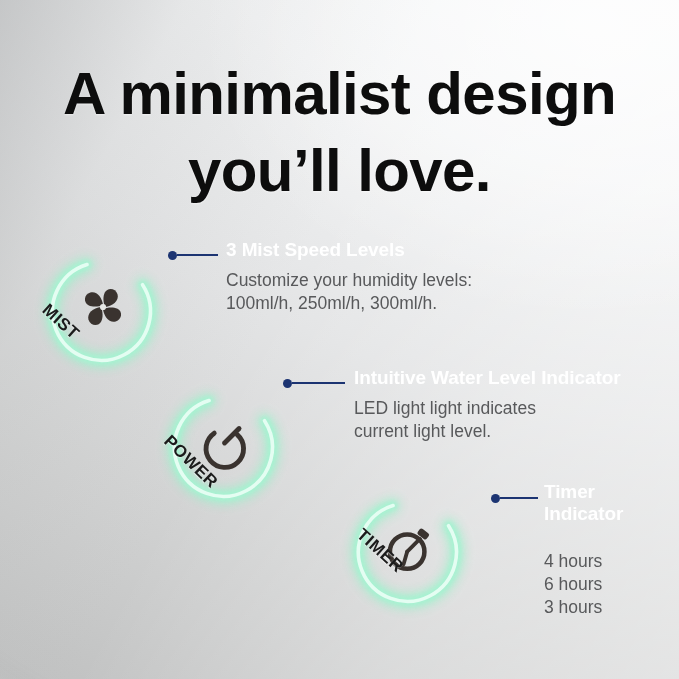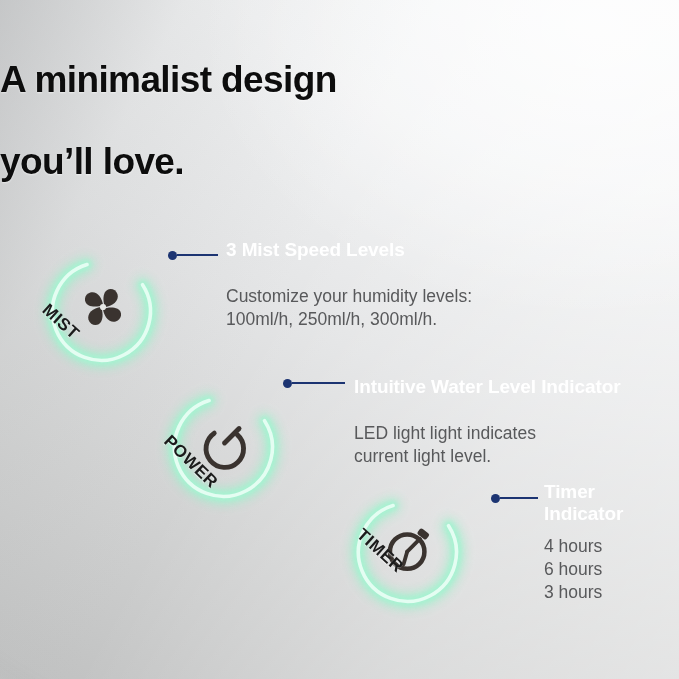--- a/index.html
+++ b/index.html
@@ -61,28 +61,29 @@
     background: radial-gradient(95% 70% at 88% 4%, rgba(255,255,255,0.75) 0%, rgba(255,255,255,0.0) 62%);
     pointer-events: none;
   }
 
   
   .headline {
     position: absolute;
     left: 0;
     right: 0;
     top: 56px;
+    text-align: center;
     color: #0d0d0d;
     font-weight: 700;
-    font-size: 37px;
+    font-size: 60px;
     line-height: 1.28;
     letter-spacing: -0.6px;
     text-shadow: 0 1px 2px rgba(255,255,255,0.55);
   }
-  .headline .l2 { display: block; margin-top: 35px; }
+  .headline .l2 { display: block; }
 
   
   .dial {
     position: absolute;
     width: 128px;
     height: 128px;
   }
   .dial .arc-wrap {
     position: absolute;
     inset: 0;
@@ -155,29 +156,29 @@
     font-weight: 700;
     font-size: 19px;
     line-height: 1.2;
     letter-spacing: -0.1px;
   }
   .callout .c-body {
     color: #58595b;
     font-weight: 400;
     font-size: 17.5px;
     line-height: 1.32;
-    margin-top: 23px;
+    margin-top: 7px;
   }
   .callout .c-body div { white-space: nowrap; }
 
   #callout-1 { left: 226px; top: 239px; }
-  #callout-2 { left: 354px; top: 376px; }
+  #callout-2 { left: 354px; top: 367px; }
   #callout-3 { left: 544px; top: 481px; }
   #callout-3 .c-title { line-height: 1.18; }
-  #callout-3 .c-body { margin-top: 9px; }
+  #callout-3 .c-body { margin-top: 24px; }
 </style>
 </head>
 <body>
 
 <div id="stage">
 
   <div class="bg-base"></div>
   <div class="device-body"></div>
   <div class="device-rim"></div>
   <div class="scene-wash"></div>

